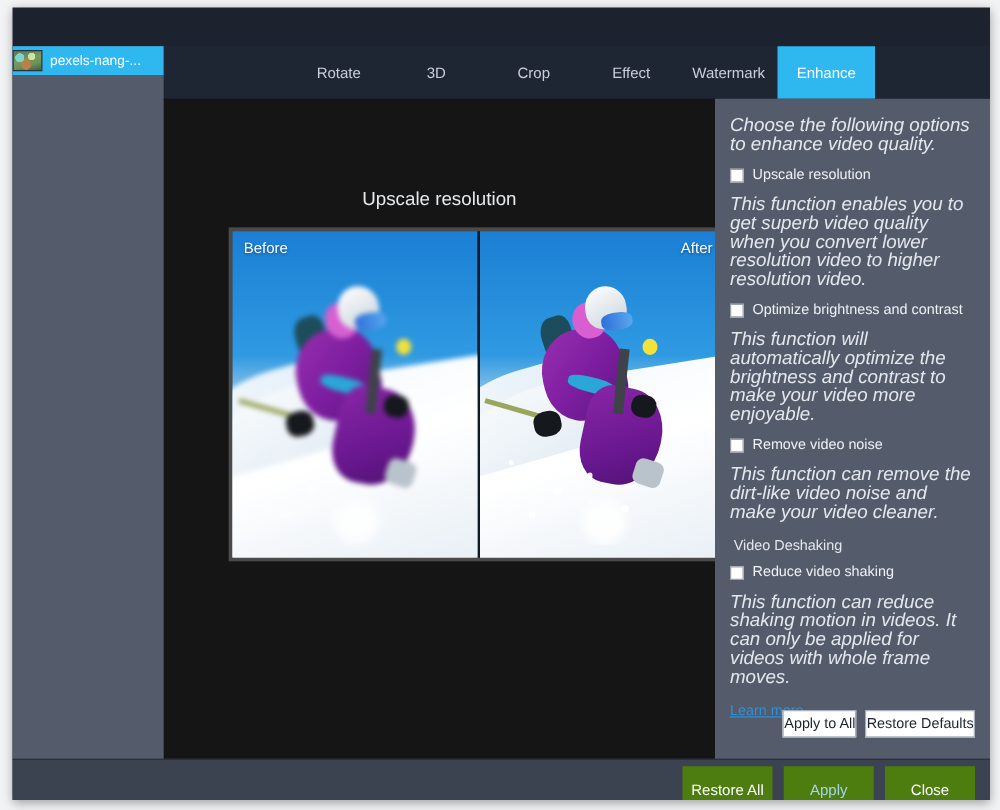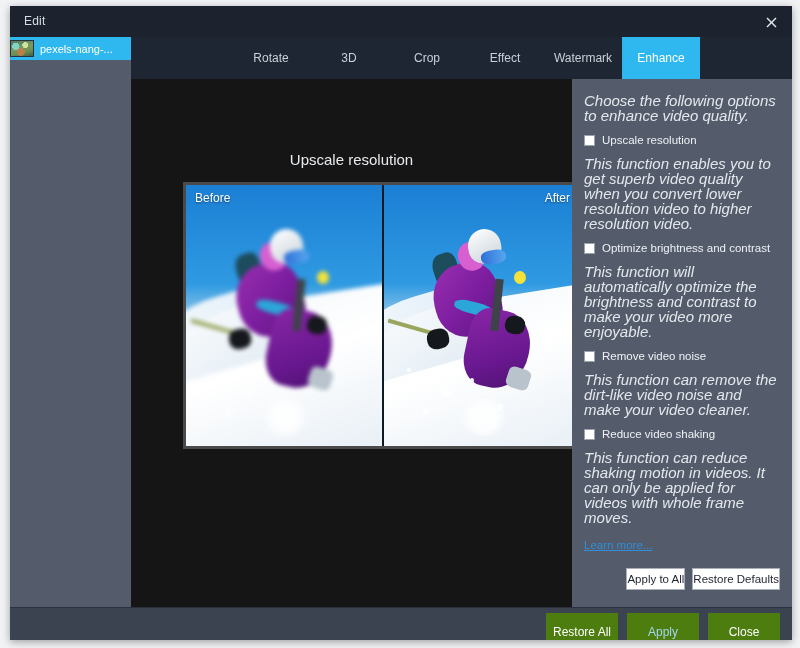--- a/index.html
+++ b/index.html
@@ -315,29 +315,20 @@
     cursor: pointer;
     font-family: "Liberation Sans", sans-serif;
   }
   .blue-btn.disabled { color: #a5d6ef; cursor: default; }
 </style>
 </head>
 <body>
 
 <div id="window">
 
-  <div id="titlebar">
-    <div id="title-text">Edit</div>
-    <div id="close-btn">
-      <svg width="11" height="11" viewBox="0 0 11 11" aria-hidden="true">
-        <line x1="1" y1="1" x2="10" y2="10" stroke="#e3e7ec" stroke-width="1.4"></line>
-        <line x1="10" y1="1" x2="1" y2="10" stroke="#e3e7ec" stroke-width="1.4"></line>
-      </svg>
-    </div>
-  </div>
 
   <div id="sidebar">
     <div class="file-item selected">
       <div class="thumb"></div>
       <div class="file-name">pexels-nang-...</div>
     </div>
   </div>
 
   <div id="tabbar">
     <div id="tabs-spacer"></div>
@@ -423,20 +414,21 @@
       <span class="opt-label">Optimize brightness and contrast</span>
     </div>
     <p class="opt-desc">This function will automatically optimize the brightness and contrast to make your video more enjoyable.</p>
 
     <div class="opt-row">
       <span class="cbox"></span>
       <span class="opt-label">Remove video noise</span>
     </div>
     <p class="opt-desc">This function can remove the dirt-like video noise and make your video cleaner.</p>
 
+    <div class="group-label">Video Deshaking</div>
 
     <div class="opt-row">
       <span class="cbox"></span>
       <span class="opt-label">Reduce video shaking</span>
     </div>
     <p class="opt-desc">This function can reduce shaking motion in videos. It can only be applied for videos with whole frame moves.</p>
 
     <div id="learn-more">
       <span>Learn more...</span>
     </div>

